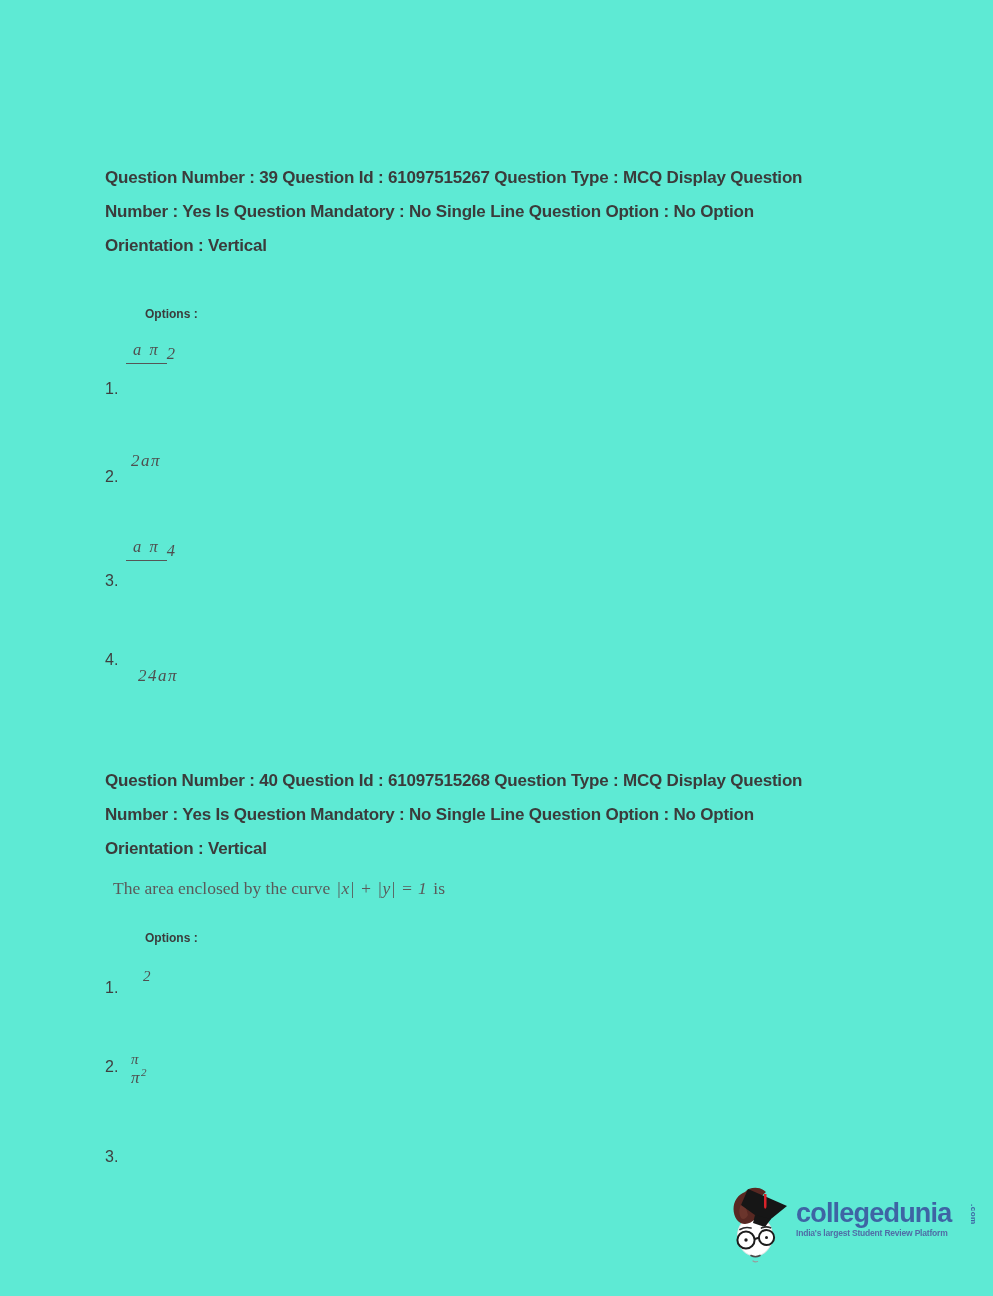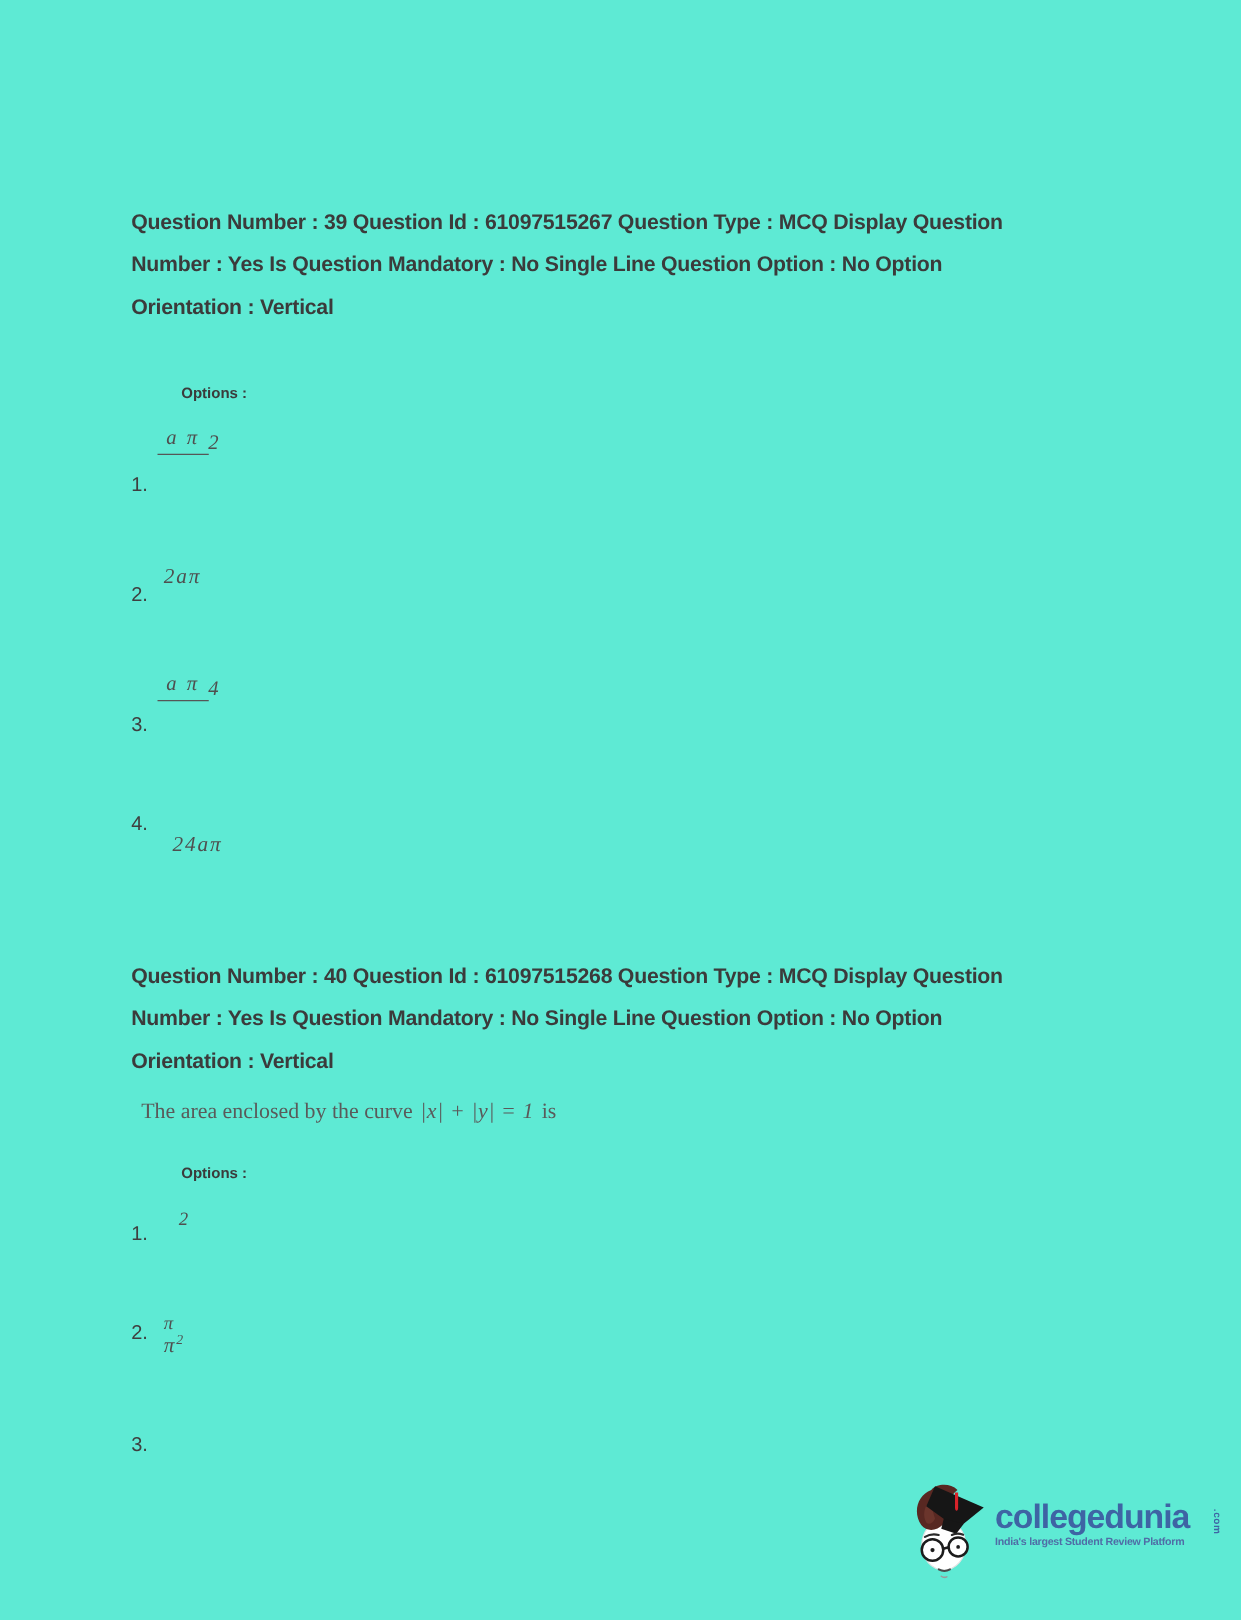--- a/index.html
+++ b/index.html
@@ -67,21 +67,21 @@
     letter-spacing:2px;
   }
   .fraction .den { padding-top:3px; letter-spacing:0; }
 
   
   .brand {
     position:absolute; left:731px; top:1185px;
     display:flex; align-items:flex-start;
   }
   .brand-text { margin-left:3px; padding-top:13px; }
-  .brand-row { display:flex; align-items:flex-end;gap:16px; }
+  .brand-row { display:flex; align-items:flex-start;gap:16px; }
   .brand-wordmark {
     font-weight:700;
     font-size:27px;
     letter-spacing:-0.8px;
     color:#3e64a4;
     line-height:30px;
     font-family:"Liberation Sans", sans-serif;
   }
   .brand-tld {
     writing-mode:vertical-rl;

